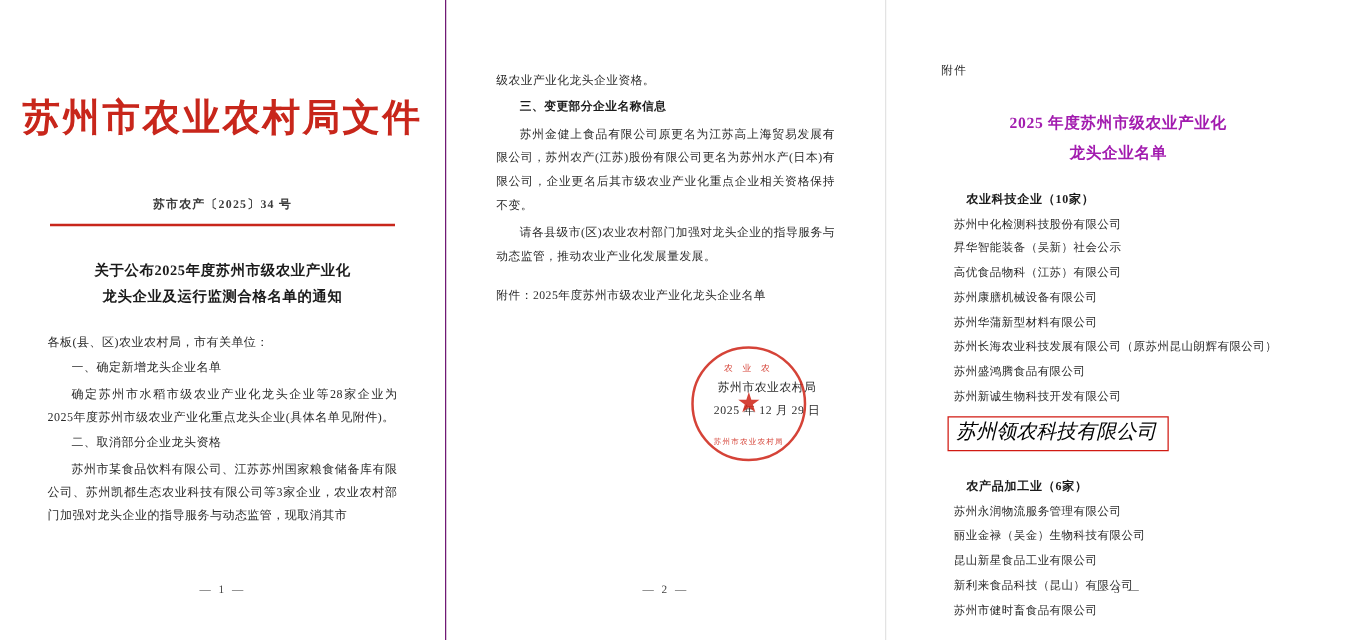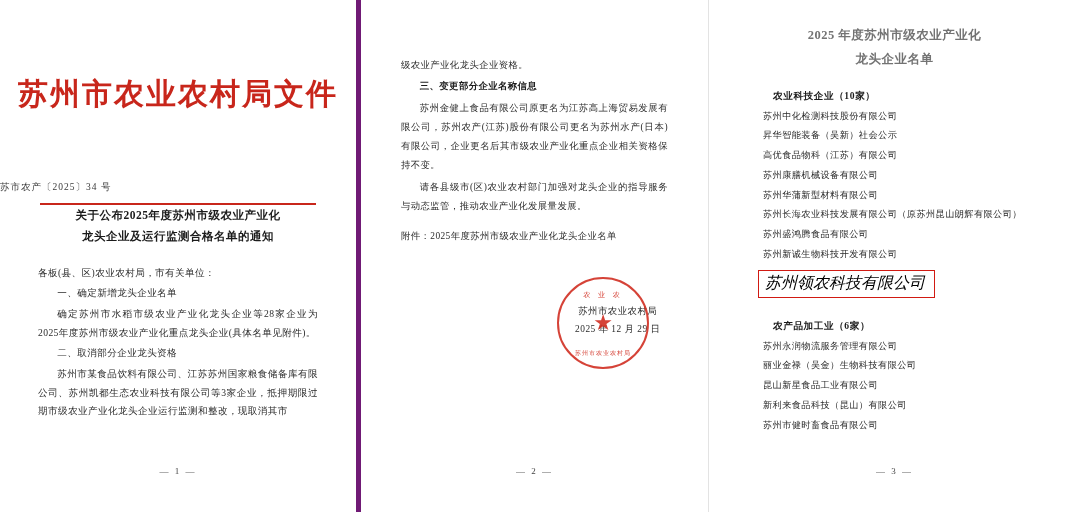--- a/index.html
+++ b/index.html
@@ -20,54 +20,57 @@
     align-items: stretch;
     background: #ffffff;
   }
   .page {
     position: relative;
     background: #ffffff;
     box-sizing: border-box;
     overflow: hidden;
   }
   .page-1 { width: 356px; height: 512px; padding: 16px; }
-  .page-2 { width: 352px; height: 512px; border-left: 5px solid #701a75; }
+  .page-2 { width: 352px; height: 512px; border-left: 1px solid #701a75; }
   .page-3 { width: 372px; height: 512px; border-left: 1px solid #e3e3e3; }
 
   .inner {
     position: absolute;
     left: 0; right: 0; top: 0; bottom: 0;
   }
 
   
   .doc-title {
     text-align: center;
     color: #c8261b;
     font-weight: bold;
     font-size: 30px;
     letter-spacing: 2px;
     font-family: "DejaVu Serif", "Liberation Serif", serif;
     margin-top: 74px;
   }
   .doc-number {
+    text-align: center;
     font-size: 9.5px;
     color: #3a3a3a;
-    margin-top: 66px;
+    margin-top: 42px;
     letter-spacing: 1px;
+    font-weight: bold;
   }
   .red-rule {
     margin: 9px 40px 0 40px;
     height: 2px;
     background: #c8261b;
   }
   .doc-heading {
     text-align: center;
     font-weight: bold;
     font-size: 11.5px;
     color: #1b1b1b;
+    margin-top: 26px;
     line-height: 1.85;
     letter-spacing: 0.5px;
   }
   .body-block {
     margin: 16px 38px 0 38px;
     font-size: 9.6px;
     color: #2b2b2b;
     line-height: 1.95;
     text-align: justify;
     letter-spacing: 0.4px;
@@ -162,21 +165,21 @@
   .p3-attach {
     margin: 50px 0 0 44px;
     font-size: 9.4px;
     color: #2b2b2b;
     letter-spacing: 1px;
   }
   .p3-title {
     text-align: center;
     font-weight: bold;
     font-size: 12.5px;
-    color: #737373;
+    color: #a21caf;
     margin-top: 24px;
     line-height: 1.9;
     letter-spacing: 0.5px;
   }
   .p3-section {
     margin: 18px 0 4px 64px;
     font-size: 9.6px;
     font-weight: bold;
     color: #1b1b1b;
     letter-spacing: 0.6px;
@@ -211,21 +214,21 @@
       <div class="red-rule"></div>
       <div class="doc-heading">
         <div>关于公布2025年度苏州市级农业产业化</div>
         <div>龙头企业及运行监测合格名单的通知</div>
       </div>
       <div class="body-block">
         <p>各板(县、区)农业农村局，市有关单位：</p>
         <p class="indent">一、确定新增龙头企业名单</p>
         <p class="indent">确定苏州市水稻市级农业产业化龙头企业等28家企业为2025年度苏州市级农业产业化重点龙头企业(具体名单见附件)。</p>
         <p class="indent">二、取消部分企业龙头资格</p>
-        <p class="indent">苏州市某食品饮料有限公司、江苏苏州国家粮食储备库有限公司、苏州凯都生态农业科技有限公司等3家企业，抵押期限过期市级农业产业化龙头企业运行监测和整改，现取消其市</p>
+        <p class="indent">苏州市某食品饮料有限公司、江苏苏州国家粮食储备库有限公司、苏州凯都生态农业科技有限公司等3家企业，农业农村部门加强对龙头企业的指导服务与动态监管，现取消其市</p>
       </div>
       <div class="page-foot">— 1 —</div>
     </div>
   </section>
 
   <section class="page page-2">
     <div class="inner">
       <div class="p2-body">
         <p>级农业产业化龙头企业资格。</p>
         <p class="p2-sub">三、变更部分企业名称信息</p>
@@ -245,20 +248,21 @@
           <div class="seal-bottom-text">苏州市农业农村局</div>
         </div>
       </div>
 
       <div class="page-foot">— 2 —</div>
     </div>
   </section>
 
   <section class="page page-3">
     <div class="inner">
+      <div class="p3-attach">附件</div>
       <div class="p3-title">
         <div>2025 年度苏州市级农业产业化</div>
         <div>龙头企业名单</div>
       </div>
 
       <div class="p3-section">农业科技企业（10家）</div>
       <div class="p3-list">
         <div class="p3-item">苏州中化检测科技股份有限公司</div>
         <div class="p3-item">昇华智能装备（吴新）社会公示</div>
         <div class="p3-item">高优食品物科（江苏）有限公司</div>

